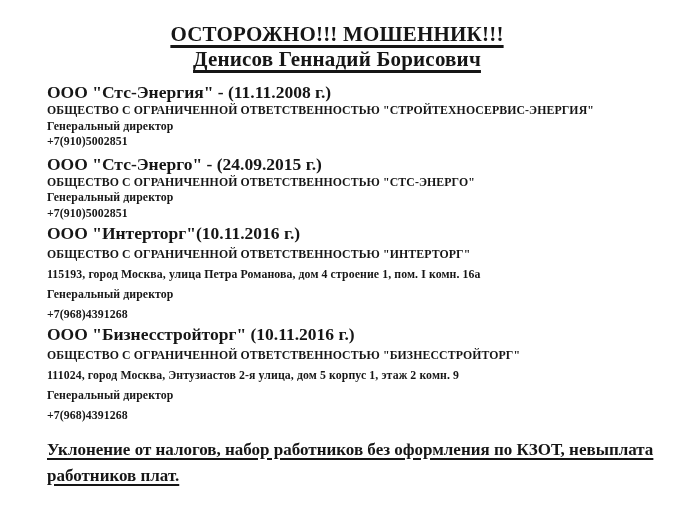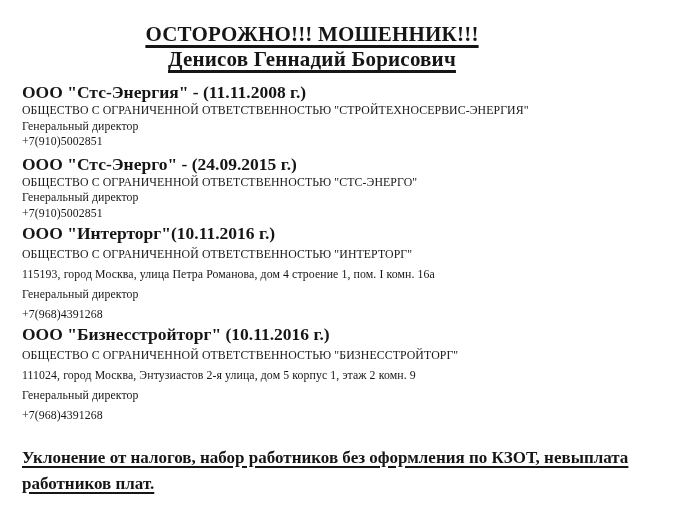--- a/index.html
+++ b/index.html
@@ -8,21 +8,21 @@
     background: #ffffff;
   }
   body {
     width: 700px;
     height: 525px;
     overflow: hidden;
     font-family: "Liberation Serif", "DejaVu Serif", serif;
     color: #161616;
   }
   .doc {
-    padding: 22px 28px 0 22px;
+    padding: 22px 28px 0 47px;
     box-sizing: border-box;
     width: 700px;
     height: 525px;
   }
   .title-area {
     width: 580px;
     text-align: center;
   }
   .main-title, .person-title {
     font-size: 21px;
@@ -44,29 +44,29 @@
   .company.c4 { margin-top: 0; }
 
   .company-heading {
     font-size: 17.5px;
     font-weight: bold;
     line-height: 21px;
     white-space: nowrap;
   }
   .company-line {
     font-size: 11.8px;
-    font-weight: normal;
+    font-weight: bold;
     line-height: 15.5px;
     letter-spacing: 0.1px;
     white-space: nowrap;
   }
   .company.loose .company-line { line-height: 20px; }
 
   .footer-warning {
-    margin-top: 20px;
+    margin-top: 12px;
     font-size: 17px;
     font-weight: bold;
   }
   .footer-line {
     line-height: 26px;
     white-space: nowrap;
   }
   .footer-line span {
     text-decoration-thickness: 2px;
     text-underline-offset: 3px;

